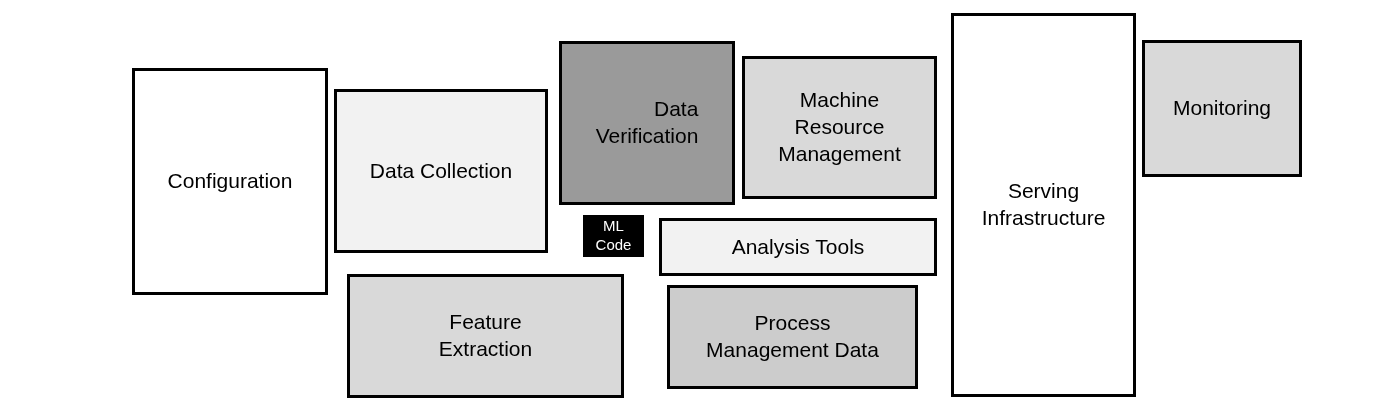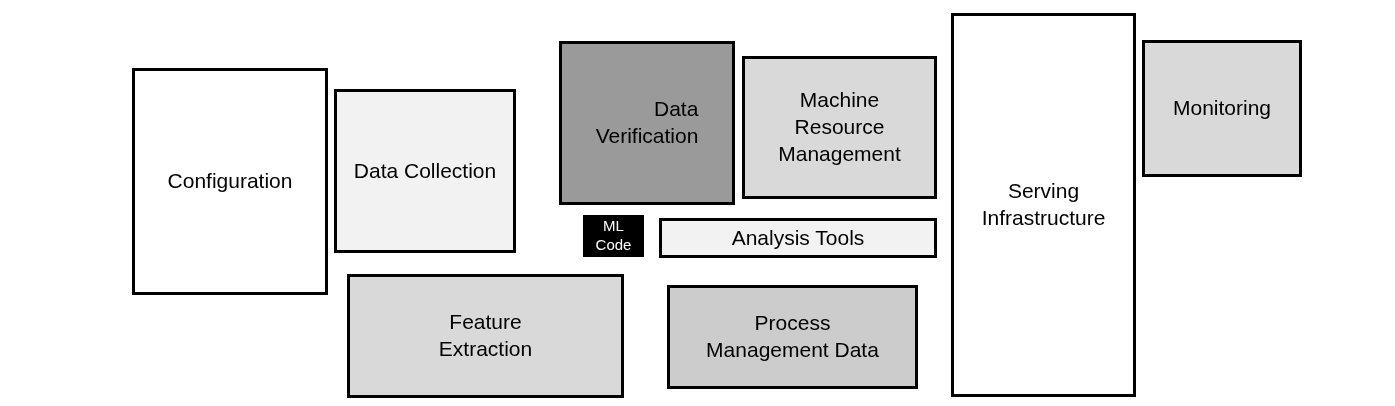--- a/index.html
+++ b/index.html
@@ -29,25 +29,25 @@
     font-size: 21px;
     line-height: 1.28;
     color: #000000;
   }
   .label.small {
     font-size: 15px;
     line-height: 1.25;
   }
   
   .b-configuration            { left: 132px;  top: 68px;  width: 196px; height: 227px; }
-  .b-data-collection          { left: 334px;  top: 89px;  width: 182px; height: 164px; }
+  .b-data-collection          { left: 334px;  top: 89px;  width: 214px; height: 164px; }
   .b-data-verification        { left: 559px;  top: 41px;  width: 176px; height: 164px; }
   .b-ml-code                  { left: 583px;  top: 215px; width: 61px;  height: 42px;  }
   .b-machine-resource-mgmt    { left: 742px;  top: 56px;  width: 195px; height: 143px; }
-  .b-analysis-tools           { left: 659px;  top: 218px; width: 278px; height: 40px;  }
+  .b-analysis-tools           { left: 659px;  top: 218px; width: 278px; height: 58px;  }
   .b-feature-extraction       { left: 347px;  top: 274px; width: 277px; height: 124px; }
   .b-process-management-tools { left: 667px;  top: 285px; width: 251px; height: 104px; }
   .b-serving-infrastructure   { left: 951px;  top: 13px;  width: 185px; height: 384px; }
   .b-monitoring               { left: 1142px; top: 40px;  width: 160px; height: 137px; }
 </style>
 </head>
 <body>
 
 <div class="canvas">
 

